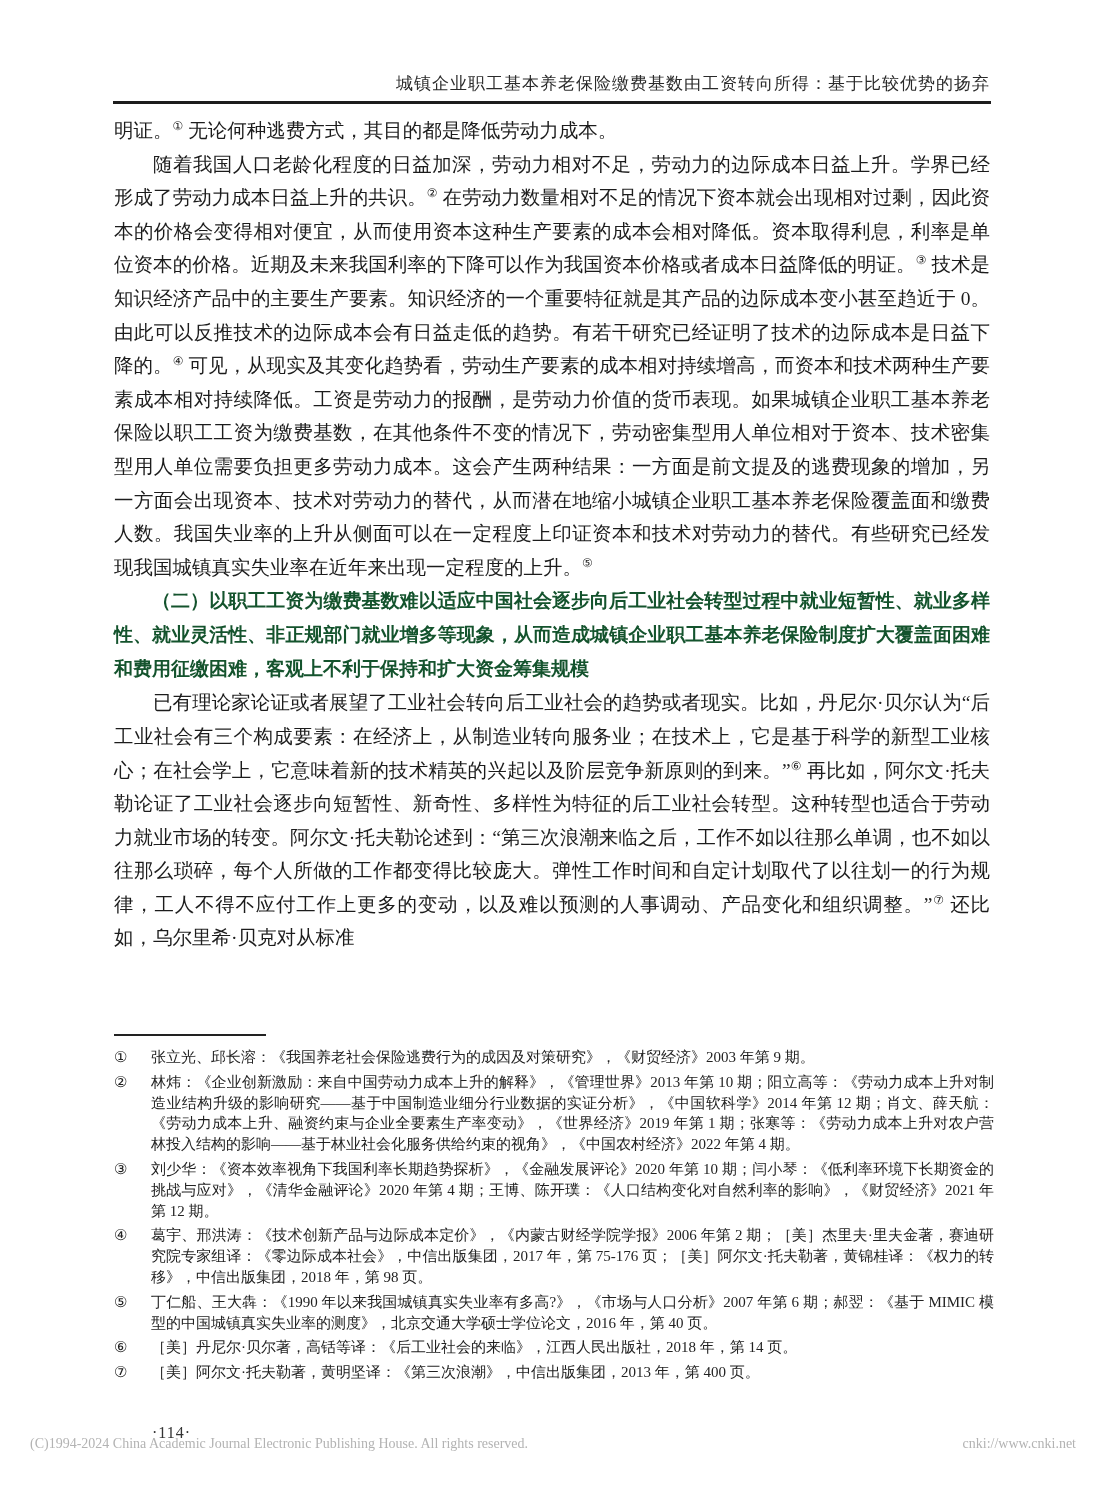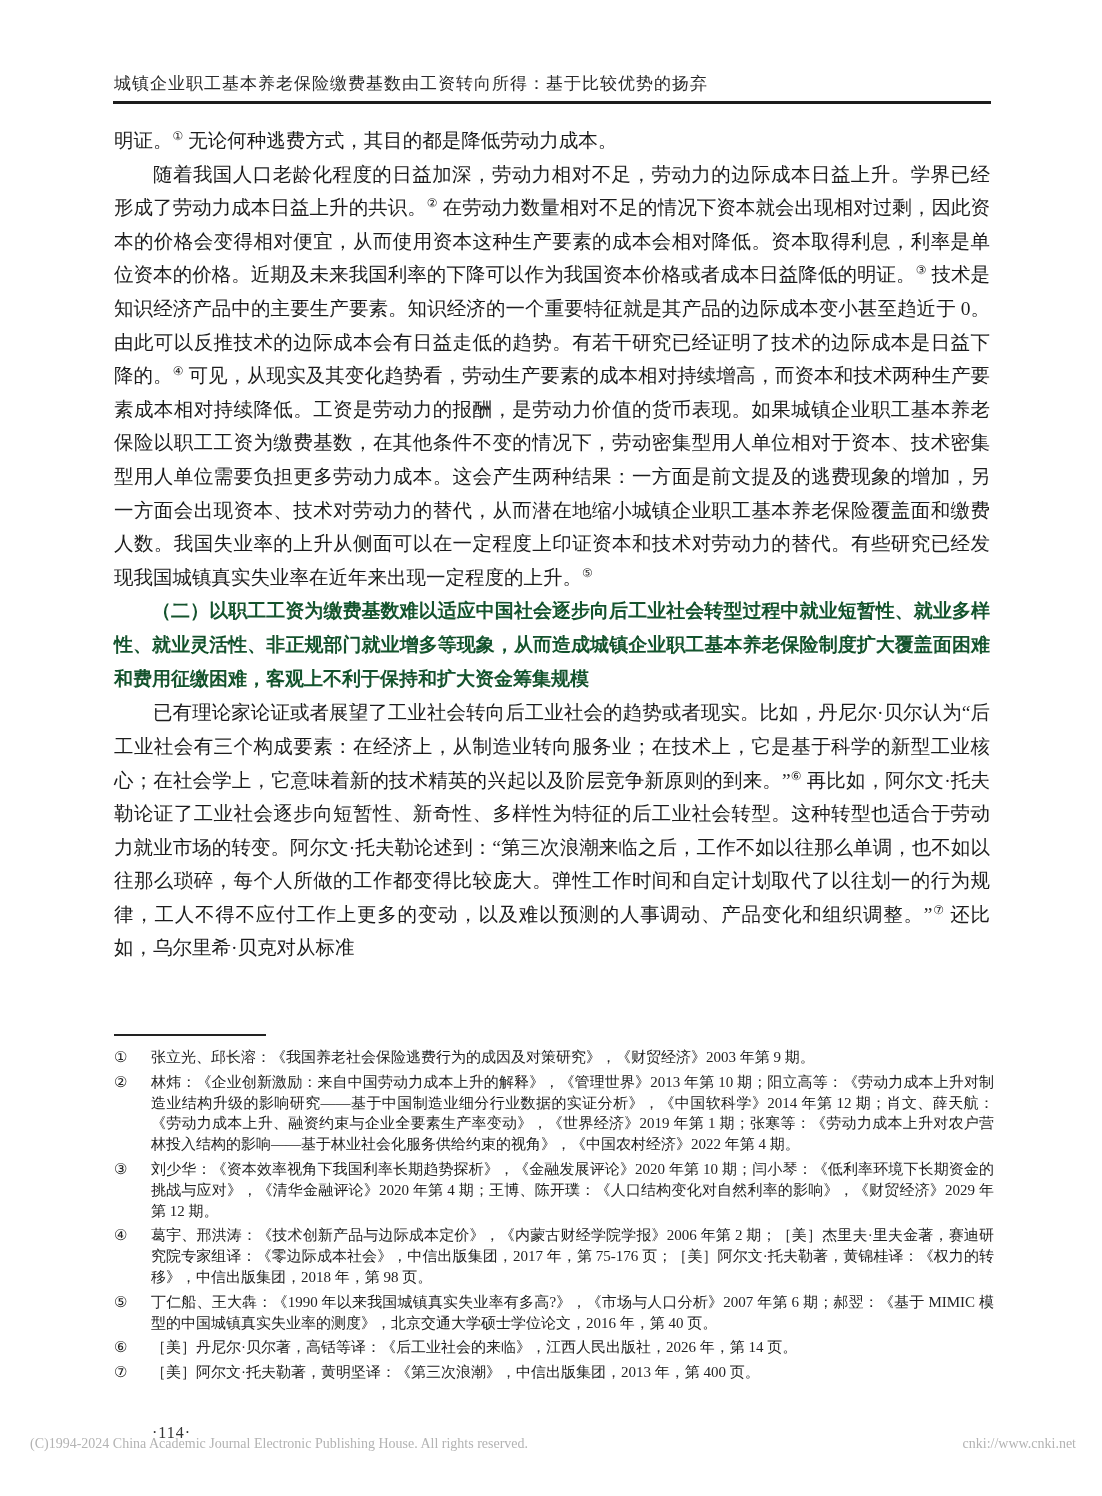--- a/index.html
+++ b/index.html
@@ -7,28 +7,28 @@
     position:relative;
     width:1102px;height:1496px;
     margin:0 auto;
     background:#ffffff;
     overflow:hidden;
     font-family:"Liberation Serif","DejaVu Serif",serif;
     color:#1b1b1b;
   }
   .running-head{
     position:absolute;top:72px;left:114px;width:876px;
-    text-align:left;font-size:17px;letter-spacing:1px;color:#2a2a2a;
+    text-align:right;font-size:17px;letter-spacing:1px;color:#2a2a2a;
   }
   .header-rule{
     position:absolute;top:101px;left:113px;width:878px;height:3px;
     background:#1c1c1c;
   }
   .article{
-    position:absolute;top:124px;left:114px;width:876px;
+    position:absolute;top:114px;left:114px;width:876px;
     font-size:19.5px;line-height:33.6px;text-align:justify;
     color:#1c1c1c;
   }
   .article p{margin:0;padding:0;}
   .article p.cont{text-indent:0;}
   .article p.norm{text-indent:2em;}
   .article p.head{
     text-indent:2em;font-weight:bold;color:#14532d;
     font-family:"Liberation Sans","DejaVu Sans",sans-serif;
     font-size:19px;line-height:34px;
@@ -81,33 +81,33 @@
       <div class="fn-row">
         <span class="fn-marker">①</span>
         <span class="fn-text">张立光、邱长溶：《我国养老社会保险逃费行为的成因及对策研究》，《财贸经济》2003 年第 9 期。</span>
       </div>
       <div class="fn-row">
         <span class="fn-marker">②</span>
         <span class="fn-text">林炜：《企业创新激励：来自中国劳动力成本上升的解释》，《管理世界》2013 年第 10 期；阳立高等：《劳动力成本上升对制造业结构升级的影响研究——基于中国制造业细分行业数据的实证分析》，《中国软科学》2014 年第 12 期；肖文、薛天航：《劳动力成本上升、融资约束与企业全要素生产率变动》，《世界经济》2019 年第 1 期；张寒等：《劳动力成本上升对农户营林投入结构的影响——基于林业社会化服务供给约束的视角》，《中国农村经济》2022 年第 4 期。</span>
       </div>
       <div class="fn-row">
         <span class="fn-marker">③</span>
-        <span class="fn-text">刘少华：《资本效率视角下我国利率长期趋势探析》，《金融发展评论》2020 年第 10 期；闫小琴：《低利率环境下长期资金的挑战与应对》，《清华金融评论》2020 年第 4 期；王博、陈开璞：《人口结构变化对自然利率的影响》，《财贸经济》2029 年第 12 期。</span>
+        <span class="fn-text">刘少华：《资本效率视角下我国利率长期趋势探析》，《金融发展评论》2020 年第 10 期；闫小琴：《低利率环境下长期资金的挑战与应对》，《清华金融评论》2020 年第 4 期；王博、陈开璞：《人口结构变化对自然利率的影响》，《财贸经济》2021 年第 12 期。</span>
       </div>
       <div class="fn-row">
         <span class="fn-marker">④</span>
         <span class="fn-text">葛宇、邢洪涛：《技术创新产品与边际成本定价》，《内蒙古财经学院学报》2006 年第 2 期；［美］杰里夫·里夫金著，赛迪研究院专家组译：《零边际成本社会》，中信出版集团，2017 年，第 75-176 页；［美］阿尔文·托夫勒著，黄锦桂译：《权力的转移》，中信出版集团，2018 年，第 98 页。</span>
       </div>
       <div class="fn-row">
         <span class="fn-marker">⑤</span>
         <span class="fn-text">丁仁船、王大犇：《1990 年以来我国城镇真实失业率有多高?》，《市场与人口分析》2007 年第 6 期；郝翌：《基于 MIMIC 模型的中国城镇真实失业率的测度》，北京交通大学硕士学位论文，2016 年，第 40 页。</span>
       </div>
       <div class="fn-row">
         <span class="fn-marker">⑥</span>
-        <span class="fn-text">［美］丹尼尔·贝尔著，高铦等译：《后工业社会的来临》，江西人民出版社，2026 年，第 14 页。</span>
+        <span class="fn-text">［美］丹尼尔·贝尔著，高铦等译：《后工业社会的来临》，江西人民出版社，2018 年，第 14 页。</span>
       </div>
       <div class="fn-row">
         <span class="fn-marker">⑦</span>
         <span class="fn-text">［美］阿尔文·托夫勒著，黄明坚译：《第三次浪潮》，中信出版集团，2013 年，第 400 页。</span>
       </div>
     </div>
 
   <div class="page-number">·114·</div>
 
   <div class="footer-line">

